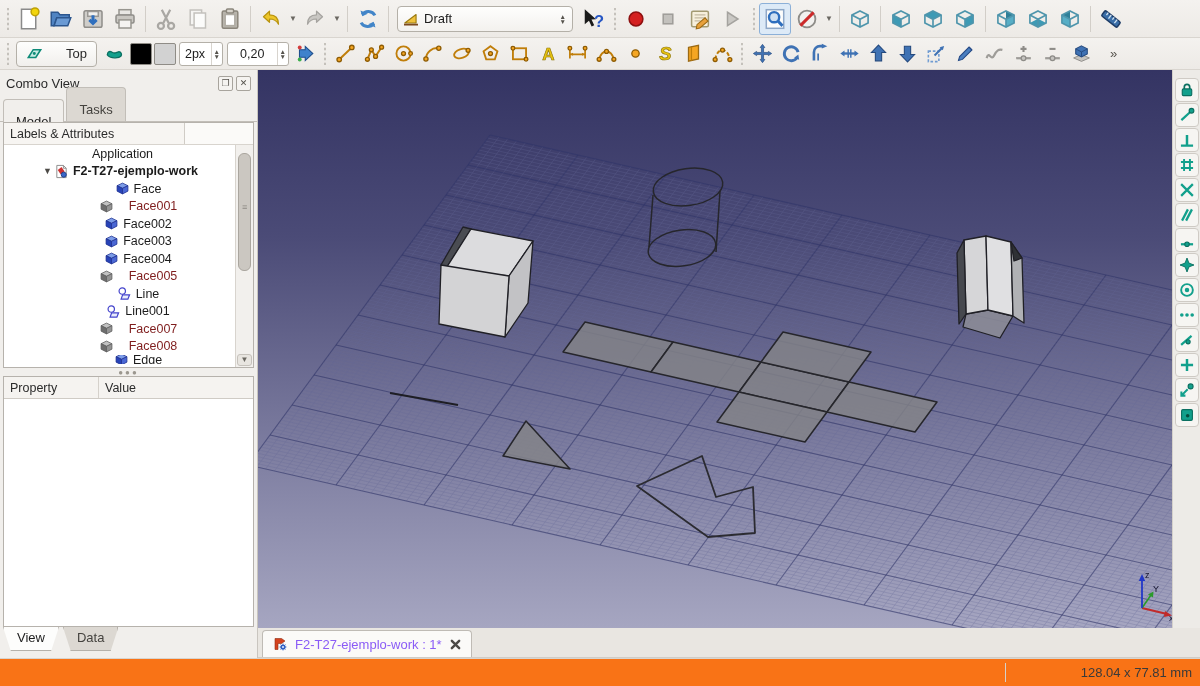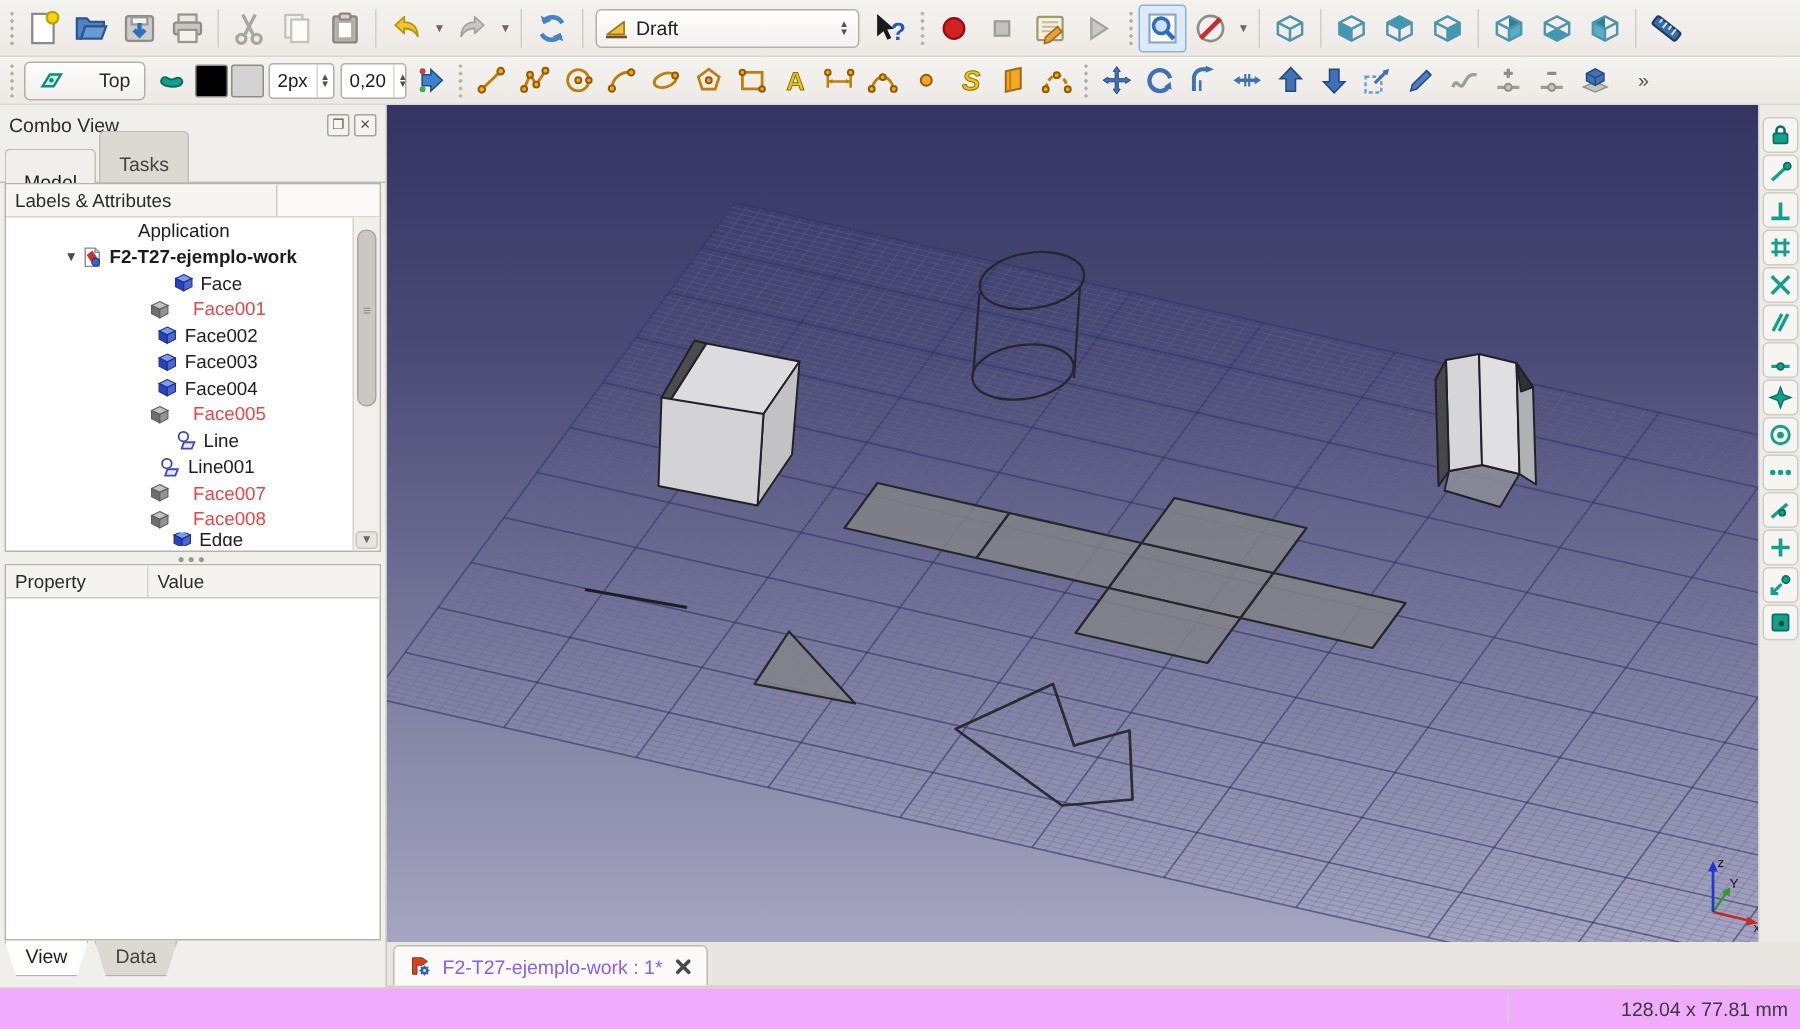--- a/index.html
+++ b/index.html
@@ -50,21 +50,21 @@
   .tab-n { font-size:13px; padding:14px 12px 4px; border:1px solid #c2beb8; border-bottom:none;
     border-radius:4px 4px 0 0; margin-right:2px; background:#dcd8d2; color:#44423e; }
   .tab-n.active { background:#f1efec; color:#1d1d1d; position:relative; top:1px; height:23px; }
   #tree-box { position:absolute; left:3px; right:3px; top:52px; height:246px; background:#fff;
     border:1px solid #b6b2ac; overflow:hidden; }
   #tree-header-row { height:22px; background:#fbfaf8; border-bottom:1px solid #d8d4ce; display:flex; }
   #tree-header { width:181px; border-right:1px solid #d0ccc6; font-size:12.5px; color:#2b2b2b;
     display:flex; align-items:center; padding-left:6px; background:#f7f5f2; }
   #tree-rows { position:absolute; left:0; top:22px; right:18px; bottom:0; overflow:hidden; }
   .trow { height:17.5px; display:flex; align-items:center; font-size:12.5px; color:#1c1c1c;justify-content:center; }
-  .trow.dim .lbl { color:#ef4444;margin-left:11px; }
+  .trow.dim .lbl { color:#7f1d1d;margin-left:11px; }
   .trow.bold .lbl { font-weight:bold; }
   .trow .twisty { width:13px; text-align:center; font-size:9px; color:#4c4a46; }
   .trow .ticon { width:15px; height:15px; margin-right:4px; }
   .trow.clipped { height:9px; overflow:hidden; }
   #tree-scroll { position:absolute; right:0; top:22px; width:18px; bottom:0;
     background:#f2f0ed; border-left:1px solid #d8d4ce; }
   #tree-thumb { position:absolute; left:2px; right:2px; top:8px; height:118px; background:#cbc7c1;
     border:1px solid #aaa69f; border-radius:6px; }
   #tree-thumb::after { content:"≡"; position:absolute; left:3px; top:48px; font-size:9px; color:#8d8a84; }
   #tree-scroll .sbtn { position:absolute; left:1px; right:1px; bottom:1px; height:12px; text-align:center;
@@ -97,21 +97,21 @@
     align-items:center; padding-top:8px; gap:1px; }
   .snap-btn { width:24px; height:24px; border:1px solid #cfcbc5; border-radius:4px; background:#f6f5f2;
     display:flex; align-items:center; justify-content:center; }
 
   
   #mdi-strip { position:absolute; left:258px; top:628px; width:942px; height:30px;
     background:#e9e6e1; border-bottom:1px solid #d0ccc6; display:flex; align-items:flex-end; padding-left:4px; }
   #doc-tab { height:27px; background:#fbfaf8; border:1px solid #bfbbb5; border-bottom:none;
     border-radius:4px 4px 0 0; display:flex; align-items:center; padding:0 9px; gap:7px; }
   #doc-tab .dlbl { font-size:13px; color:#8b5cf6; }
-  #status-bar { position:absolute; left:0; top:658px; width:1200px; height:28px; background:#f0abfc;
+  #status-bar { position:absolute; left:0; top:658px; width:1200px; height:28px; background:#f97316;
     border-top:1px solid #d8d4ce; display:flex; align-items:center; }
   #status-sep { position:absolute; left:1005px; top:4px; bottom:4px; width:1px; background:#d5d1cb; }
   #status-dim { position:absolute; right:8px; font-size:13px; color:#3a3a3a; }
 </style>
 </head>
 <body>
 
 <div id="toolbar-row1">
     <div class="tb-handle"></div>
     <div class="tb-btn">
@@ -318,21 +318,21 @@
     </div>
     <div class="swatch" style="background: rgb(0, 0, 0);"></div>
     <div class="swatch" style="background: rgb(210, 210, 210);"></div>
     <div class="spinbox" style="width: 44px;">
       <span class="val" style="flex:1">2px</span>
       <span class="spin-arrows">
         <span>▲</span>
         <span>▼</span>
       </span>
     </div>
-    <div class="spinbox" style="width: 44px; text-align: center;">
+    <div class="spinbox" style="width: 62px; text-align: center;">
       <span class="val" style="flex:1">0,20</span>
       <span class="spin-arrows">
         <span>▲</span>
         <span>▼</span>
       </span>
     </div>
     <div class="tb-btn">
       <svg viewBox="0 0 16 16" width="21" height="21">
         <path d="M3.4 5.2h4.4V2.6L13.6 8l-5.8 5.4v-2.6H3.4z" fill="#3f82cc" stroke="#1f4e8c" stroke-width="0.8"></path>
         <circle cx="3.6" cy="3.4" r="1.5" fill="#d43c3c"></circle>

